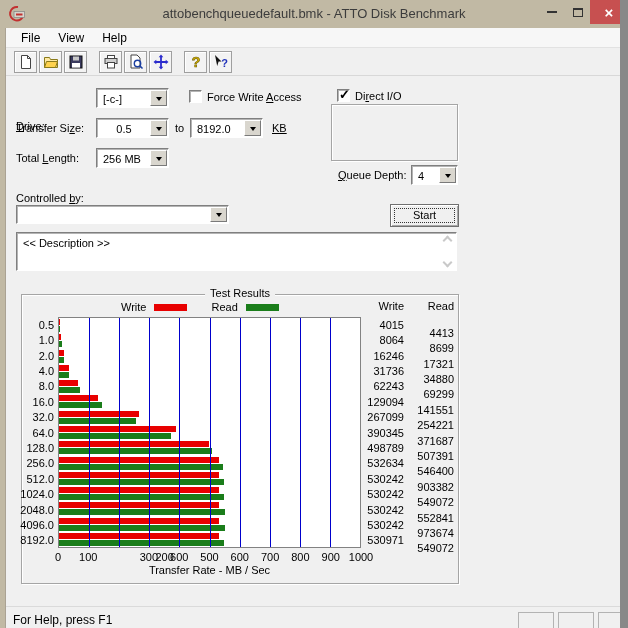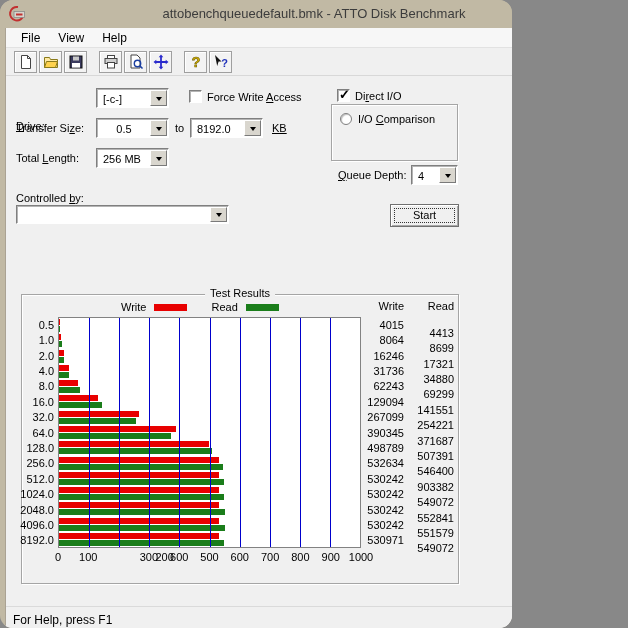--- a/index.html
+++ b/index.html
@@ -1,20 +1,20 @@
 <!DOCTYPE html>
 <html><head>
 <meta charset="utf-8">
 <style>
   * { margin:0; padding:0; box-sizing:border-box; }
   html,body { background:#888; }
   body { font-family:"Liberation Sans", sans-serif; }
   .window {
-    position:relative; width:512px; height:628px; overflow:hidden;
-    background:#c1b9a4; font-size:11px; color:#000;border-radius:13px;
+    position:relative; width:620px; height:628px; overflow:hidden;
+    background:#c1b9a4; font-size:11px; color:#000;
   }
   
   .titlebar { position:absolute; left:0; top:0; width:628px; height:28px; background:#c1b9a4; }
   .app-icon { position:absolute; left:8px; top:5px; width:18px; height:18px; }
   .title-text { position:absolute; left:0; top:0; width:100%; height:28px; line-height:27px;
     text-align:center; font-size:13px; color:#3c3c3c; }
   .cap-btn { position:absolute; top:0; height:24px; display:flex; align-items:center; justify-content:center; cursor:default; }
   .btn-min { left:538px; width:28px; }
   .btn-max { left:566px; width:24px; }
   .btn-close { left:590px; width:38px; background:#c75050; color:#fff; font-size:15px; font-weight:bold; }
@@ -218,24 +218,20 @@
 
     <span class="lbl" style="left:10px;top:124px;">Total <u>L</u>ength:</span>
     <div class="combo" style="left:90px;top:120px;width:73px;">
       <span class="value">256 MB</span>
       <span class="drop-btn">
           <span class="tri-down"></span>
         </span>
     </div>
 
     <div class="groupbox" style="left:325px;top:76px;width:127px;height:57px;padding:5px 0 0 8px;">
-      <div class="radio-row">
-        <span class="radio"></span>
-        <span>I/O <u>C</u>omparison</span>
-      </div>
     </div>
 
     <span class="lbl" style="left:332px;top:141px;"><u>Q</u>ueue Depth:</span>
     <div class="combo" style="left:405px;top:137px;width:47px;">
       <span class="value">4</span>
       <span class="drop-btn">
           <span class="tri-down"></span>
         </span>
     </div>
 
@@ -244,20 +240,29 @@
       <span class="value"></span>
       <span class="drop-btn">
           <span class="tri-down"></span>
         </span>
     </div>
 
     <div class="push-btn" style="left:384px;top:176px;width:69px;height:23px;">
       <div class="cap">Start</div>
     </div>
 
+    <div class="sunken-box" style="left:10px;top:204px;width:441px;height:39px;">
+      <span class="desc-text">&lt;&lt; Description &gt;&gt;</span>
+      <span class="chev chev-up">
+          <span></span>
+        </span>
+      <span class="chev chev-down">
+          <span></span>
+        </span>
+    </div>
 
     <div class="results-group">
       <div class="results-border"></div>
       <span class="results-title">Test Results</span>
 
       <div class="legend">
         <span class="txt">Write</span>
         <span class="swatch" style="background: rgb(232, 0, 0);"></span>
         <span class="txt">Read</span>
         <span class="swatch" style="background: rgb(26, 125, 26);"></span>
@@ -379,37 +384,38 @@
           <div class="num">34880</div>
           <div class="num">69299</div>
           <div class="num">141551</div>
           <div class="num">254221</div>
           <div class="num">371687</div>
           <div class="num">507391</div>
           <div class="num">546400</div>
           <div class="num">903382</div>
           <div class="num">549072</div>
           <div class="num">552841</div>
-          <div class="num">551579</div>
+          <div class="num">973674</div>
           <div class="num">549072</div>
         </div>
 
       <div class="xticks">
           <div class="xtick" style="left: 0%;">0</div>
           <div class="xtick" style="left: 10%;">100</div>
           <div class="xtick" style="left: 20%; margin-left: 46px;">200</div>
           <div class="xtick" style="left: 30%;">300</div>
           <div class="xtick" style="left: 40%;">600</div>
           <div class="xtick" style="left: 50%;">500</div>
           <div class="xtick" style="left: 60%;">600</div>
           <div class="xtick" style="left: 70%;">700</div>
           <div class="xtick" style="left: 80%;">800</div>
           <div class="xtick" style="left: 90%;">900</div>
           <div class="xtick" style="left: 100%;">1000</div>
         </div>
+      <div class="xlabel">Transfer Rate - MB / Sec</div>
     </div>
 
     <div class="statusbar">
       <span class="status-text">For Help, press F1</span>
       <span class="status-panel" style="left:512px;"></span>
       <span class="status-panel" style="left:552px;"></span>
       <span class="status-panel" style="left:592px;"></span>
     </div>
 
   </div>

